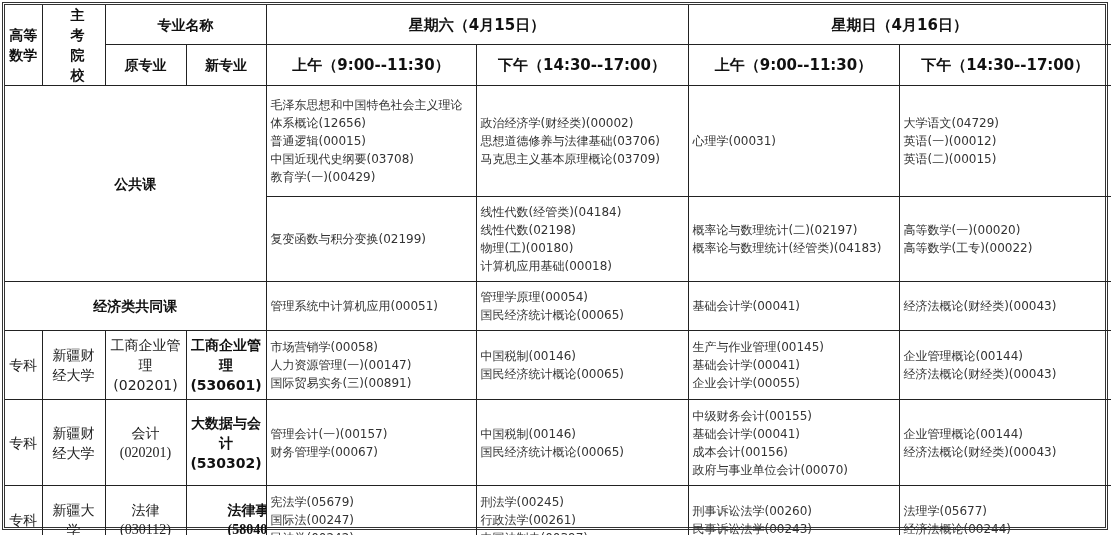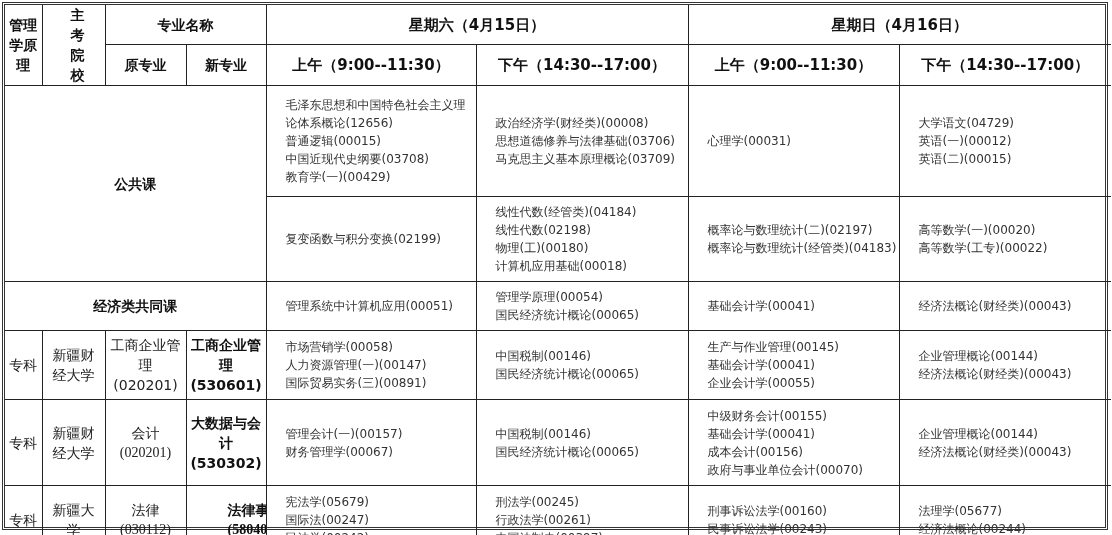--- a/index.html
+++ b/index.html
@@ -19,21 +19,21 @@
   tr:last-child td { border-bottom:none; }
   td:first-child { border-left:none; }
   td:last-child { border-right:none; }
   .hd {
     font-family:"DejaVu Sans", sans-serif; font-weight:bold; font-size:14px;
     text-align:center; color:#111; line-height:22px;
   }
   .hd-big { font-size:15px; }
   .cell {
     font-family:"DejaVu Sans", sans-serif; font-size:12px; line-height:18px;
-    color:#333; text-align:left; padding-left:19px;
+    color:#333; text-align:left; padding-left:4px;
   }
   .cc {
     font-family:"DejaVu Sans", sans-serif; font-size:14px; line-height:20px;
     text-align:center; color:#222;
   }
   .cc .num { font-family:"Liberation Serif", serif; font-size:14px; }
   .cc-b { font-weight:bold; color:#111;padding-left:41px; }
   .line { display:block; white-space:nowrap; }
   .wrapline { display:block; white-space:normal; }
 </style>
@@ -48,21 +48,21 @@
     <col style="width:81px">
     <col style="width:80px">
     <col style="width:210px">
     <col style="width:212px">
     <col style="width:211px">
     <col style="width:212px">
   </colgroup>
 
   <tbody>
         <tr style="height:28px">
-    <td rowspan="2" class="hd" style="padding:0 2px;line-height:20px">管理学原理</td>
+    <td rowspan="2" class="hd" style="padding:0 2px;line-height:20px">高等数学</td>
     <td rowspan="2" class="hd" style="padding:0 28px;line-height:20px">主考院校</td>
     <td colspan="2" class="hd">专业名称</td>
     <td colspan="2" class="hd hd-big">星期六（4月15日）</td>
     <td colspan="2" class="hd hd-big">星期日（4月16日）</td>
   </tr>
 
   <tr style="height:29px">
     <td class="hd">原专业</td>
     <td class="hd">新专业</td>
     <td class="hd hd-big">上午（9:00--11:30）</td>
@@ -73,21 +73,21 @@
 
   <tr style="height:111px">
     <td colspan="4" rowspan="2" class="hd">公共课</td>
     <td class="cell">
       <span class="wrapline">毛泽东思想和中国特色社会主义理论体系概论(12656)</span>
       <span class="line">普通逻辑(00015)</span>
       <span class="line">中国近现代史纲要(03708)</span>
       <span class="line">教育学(一)(00429)</span>
     </td>
     <td class="cell">
-      <span class="line">政治经济学(财经类)(00008)</span>
+      <span class="line">政治经济学(财经类)(00002)</span>
       <span class="line">思想道德修养与法律基础(03706)</span>
       <span class="line">马克思主义基本原理概论(03709)</span>
     </td>
     <td class="cell">
       <span class="line">心理学(00031)</span>
     </td>
     <td class="cell">
       <span class="line">大学语文(04729)</span>
       <span class="line">英语(一)(00012)</span>
       <span class="line">英语(二)(00015)</span>
@@ -199,21 +199,21 @@
       <span class="line">宪法学(05679)</span>
       <span class="line">国际法(00247)</span>
       <span class="line">民法学(00242)</span>
     </td>
     <td class="cell">
       <span class="line">刑法学(00245)</span>
       <span class="line">行政法学(00261)</span>
       <span class="line">中国法制史(00397)</span>
     </td>
     <td class="cell">
-      <span class="line">刑事诉讼法学(00160)</span>
+      <span class="line">刑事诉讼法学(00260)</span>
       <span class="line">民事诉讼法学(00243)</span>
     </td>
     <td class="cell">
       <span class="line">法理学(05677)</span>
       <span class="line">经济法概论(00244)</span>
     </td>
   </tr>
 </tbody>
     </table>
 </div>

